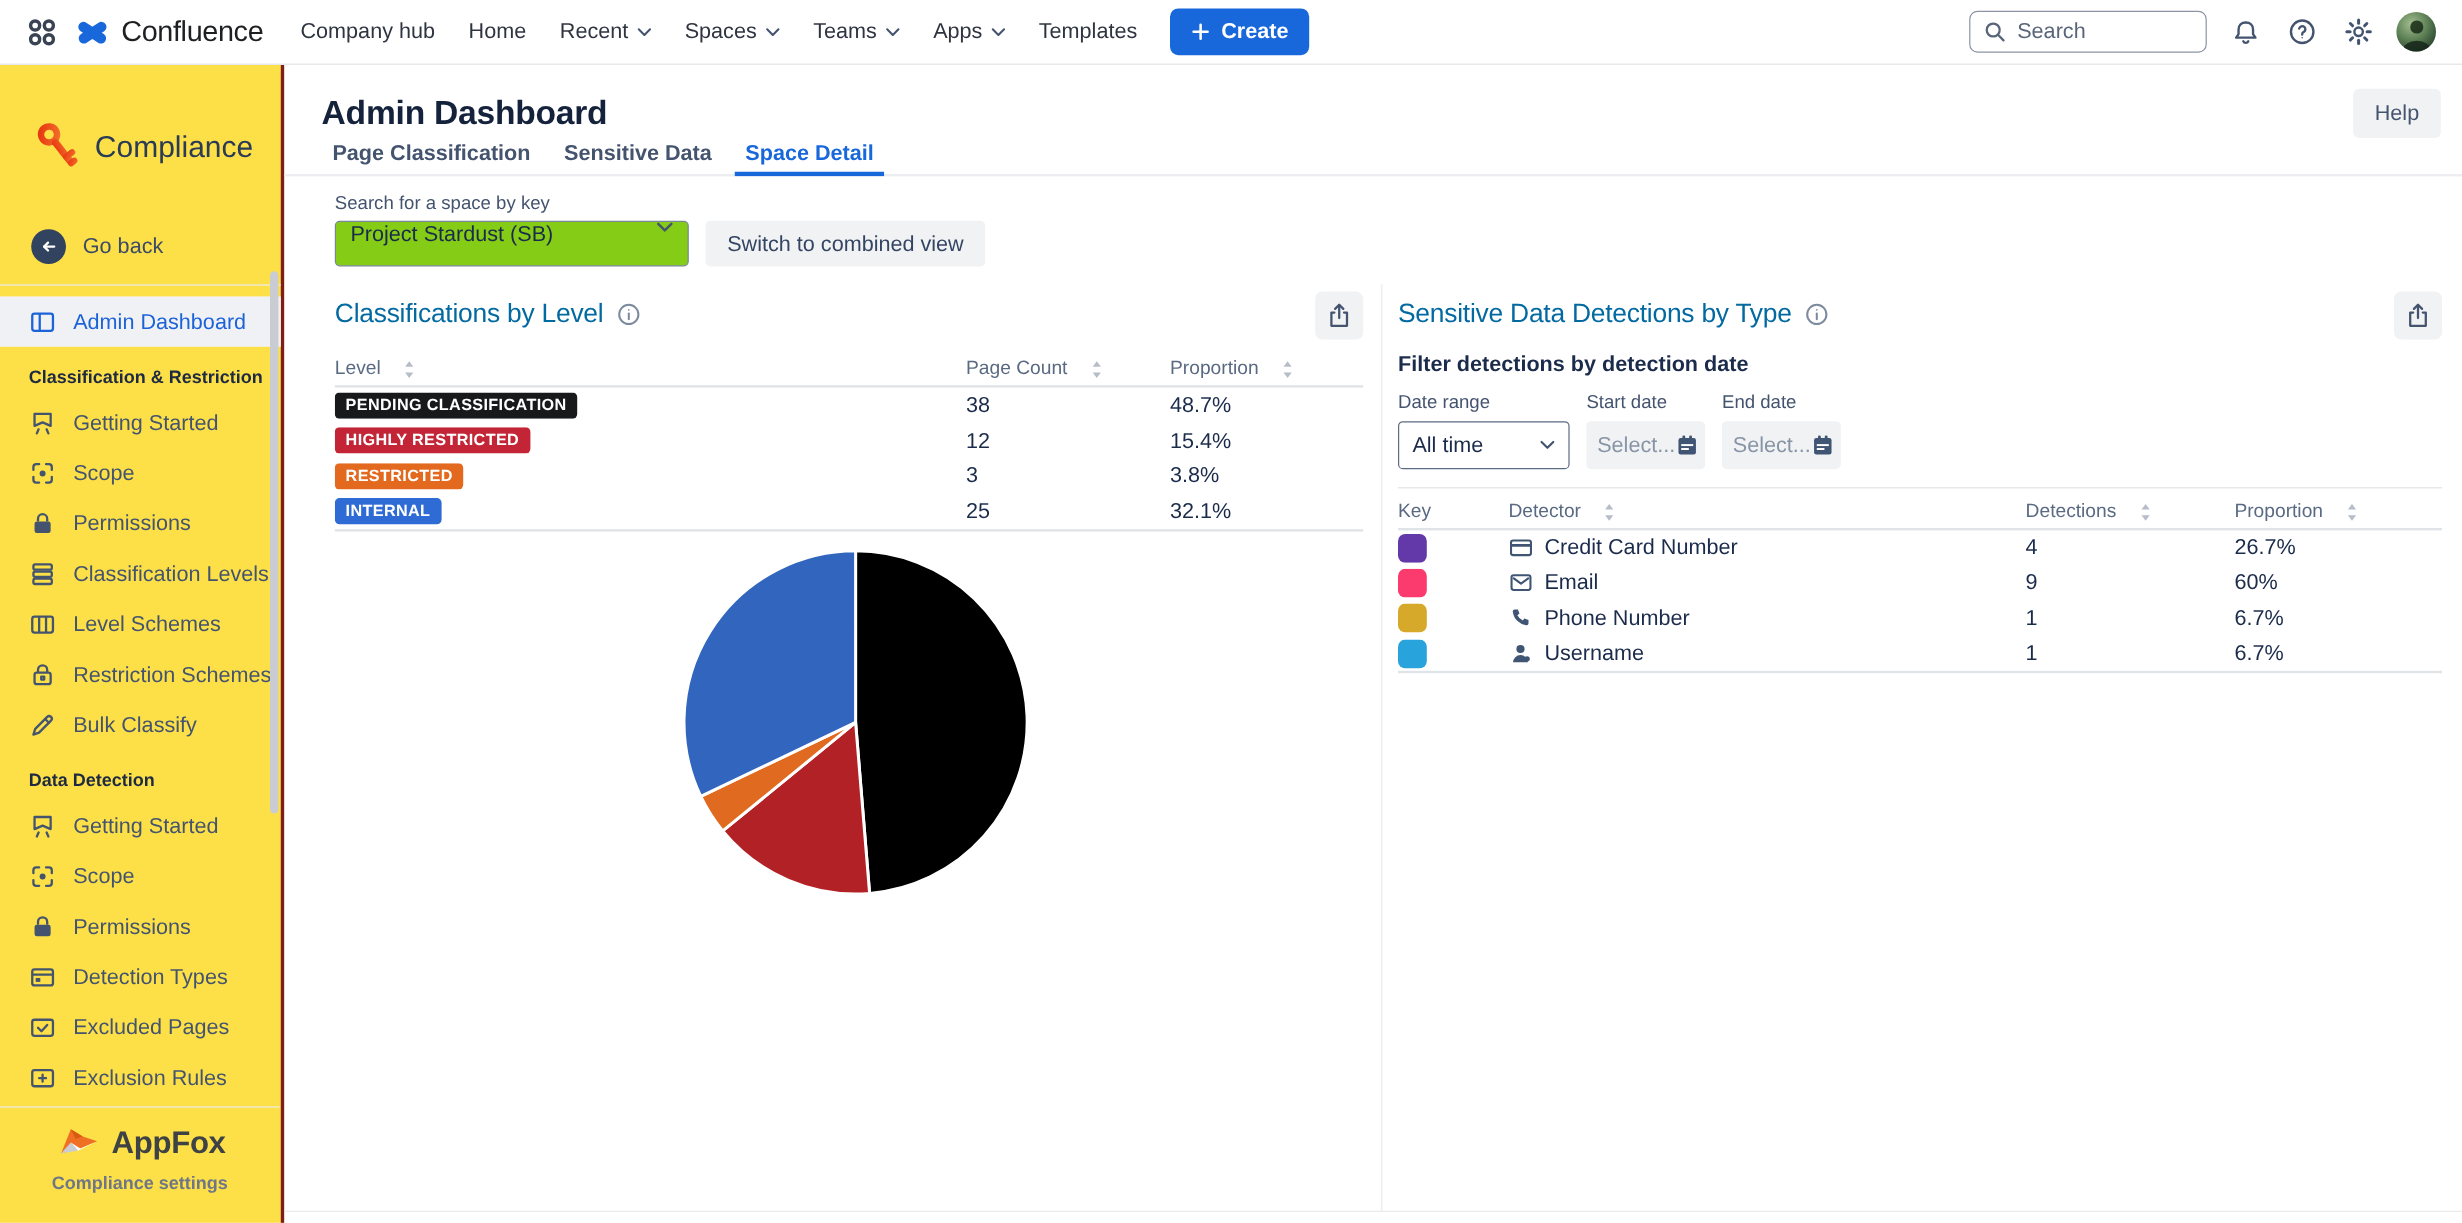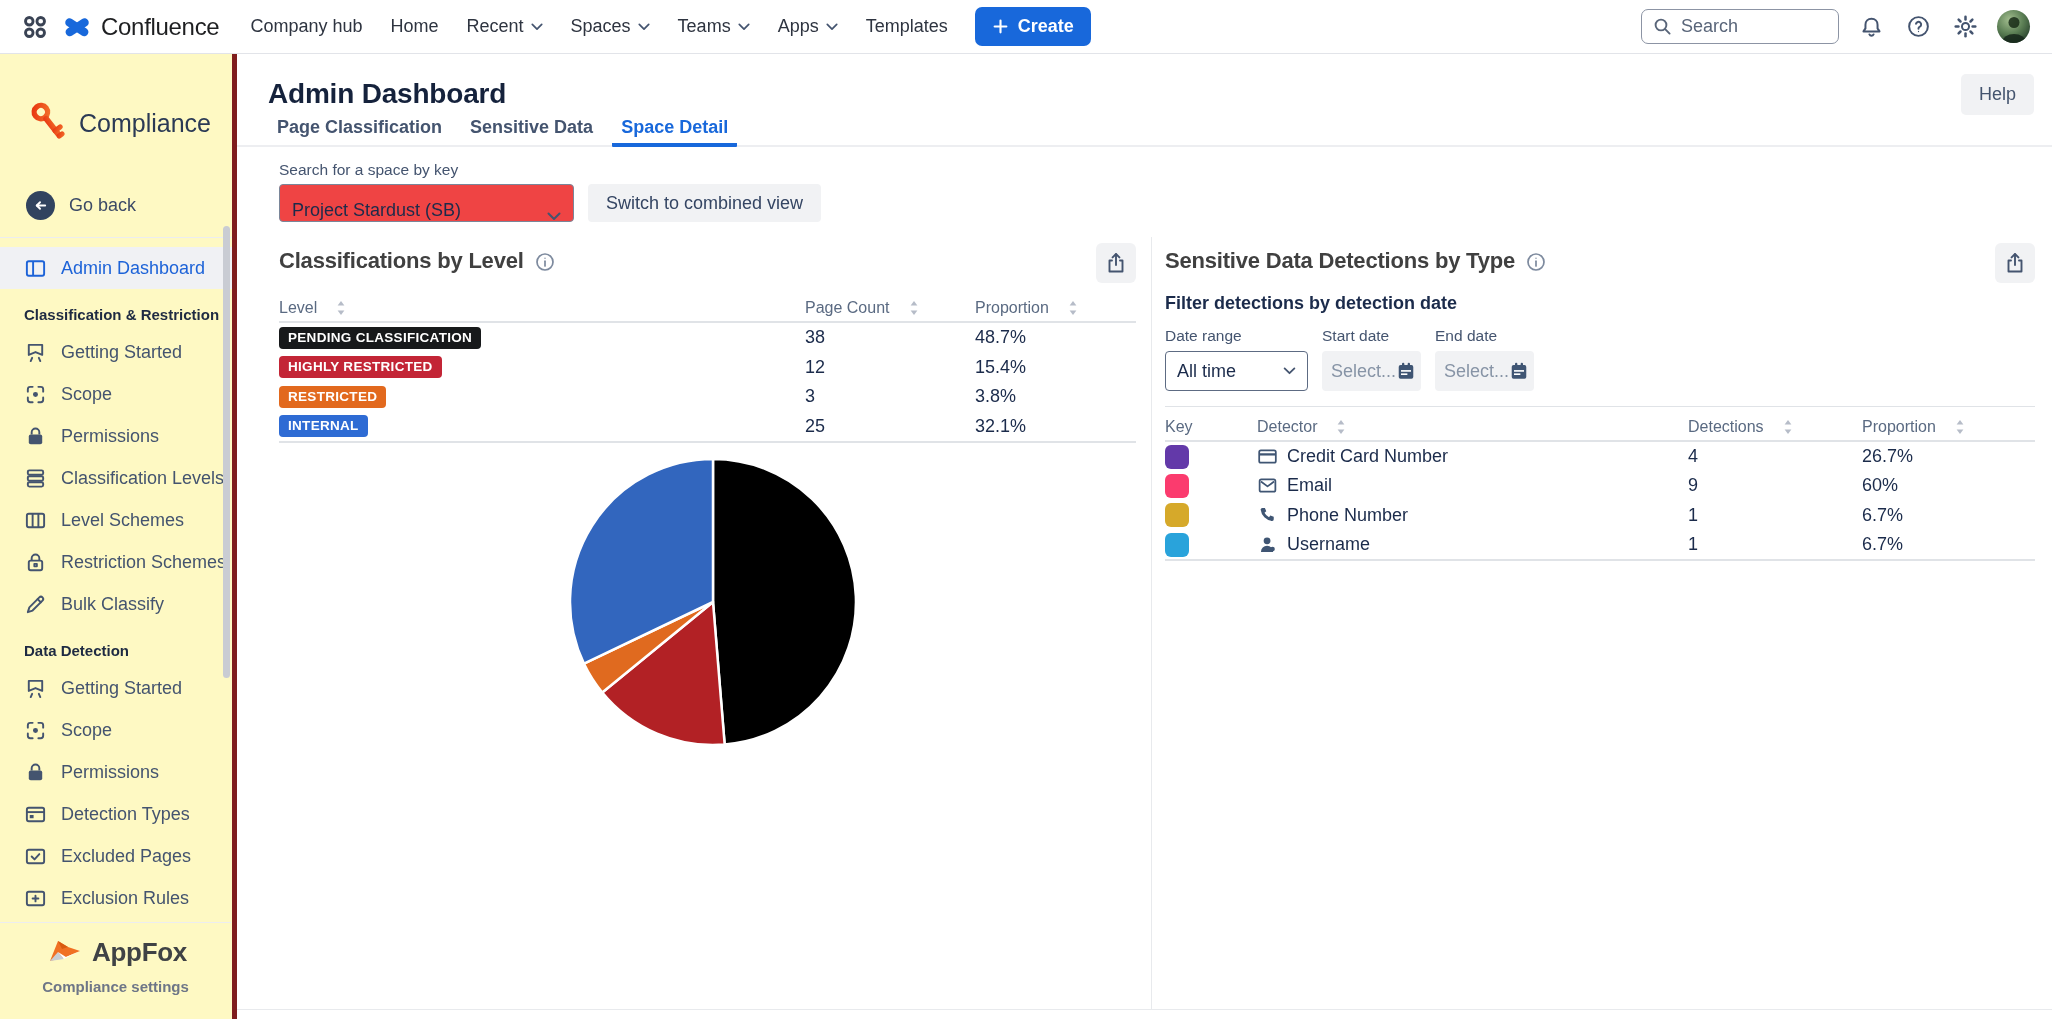--- a/index.html
+++ b/index.html
@@ -29,22 +29,22 @@
   .search-box input::placeholder{color:#596579}
   .top-icon{width:30px;height:30px;color:#44546F}
   .avatar{width:33px;height:33px;border-radius:50%;position:relative;overflow:hidden;
     background:radial-gradient(circle at 38% 30%,#A3BE8F,#5B7E54 45%,#2B452F 80%,#1D2F21)}
   .avatar::before{content:'';position:absolute;top:7px;left:50%;transform:translateX(-50%);
     width:11px;height:11px;border-radius:50%;background:#182a16;opacity:.85}
   .avatar::after{content:'';position:absolute;bottom:-7px;left:50%;transform:translateX(-50%);
     width:23px;height:16px;border-radius:50% 50% 0 0;background:#15261a;opacity:.85}
 
   
-  .sidebar{position:absolute;top:54px;left:0;bottom:0;width:237px;background:#fef9c3;
-    border-right:5px solid #7f1d1d}
+  .sidebar{position:absolute;top:54px;left:0;bottom:0;width:237px;background:#fde047;
+    border-right:3px solid #7f1d1d}
   .side-logo{display:flex;align-items:center;gap:11px;padding:46px 0 0 26px}
   .side-logo-text{font-size:25px;color:#2B3A55}
   .goback{display:flex;align-items:center;gap:14px;padding:0 26px;margin-top:42px;height:34px;
     font-size:18px;color:#3C4A66}
   .back-circle{width:29px;height:29px;border-radius:50%;background:#31435F;color:#fff}
   .side-divider{height:1px;background:#ECEDF0;margin:15px 0 9px}
   .side-item{display:flex;align-items:center;gap:14px;height:42px;padding:0 24px;
     font-size:18px;color:#44546F;white-space:nowrap}
   .side-item .icon{width:23px;height:23px;color:#44546F}
   .side-item.active{background:#F0F1F4;color:#1D63D8;font-weight:500}
@@ -65,33 +65,33 @@
   .help-btn{position:absolute;right:18px;top:20px;background:#F1F2F4;border:none;border-radius:5px;
     padding:10px 18px;font-size:18px;color:#44546E;font-family:inherit}
   .tabs{display:flex;gap:10px;padding:0 31px;margin-top:5px;border-bottom:2px solid #EDEEF1}
   .tab{font-size:18px;font-weight:600;color:#44546F;line-height:24px;padding:0 9px 4px;
     border-bottom:4px solid transparent;margin-bottom:-2px;border-radius:1px;white-space:nowrap}
   .tab.active{color:#1868DB;border-bottom-color:#1868DB}
 
   .space-filter{padding:14px 42px 0}
   .field-label{font-size:15.5px;color:#44546F}
   .space-controls{display:flex;align-items:center;gap:14px;margin-top:5px}
-  .select{display:flex;align-items:flex-end;justify-content:space-between;width:295px;height:38px;
-    border:1.4px solid #7A8699;border-radius:4px;padding:0 12px;font-size:18px;color:#1B2B4B;background:#ef4444}
+  .select{display:flex;align-items:flex-start;justify-content:space-between;width:295px;height:38px;
+    border:1.4px solid #7A8699;border-radius:4px;padding:0 12px;font-size:18px;color:#1B2B4B;background:#84cc16}
   .switch-btn{height:38px;background:#F1F2F4;border:none;border-radius:4px;padding:0 18px;
     font-size:18px;color:#344563;font-family:inherit}
 
   .panels{position:absolute;top:181px;left:42px;right:0;bottom:0}
   .panel-left{position:absolute;left:0;top:0;width:857px}
   .panel-right{position:absolute;left:886px;top:0;width:870px}
   .vdivider{position:absolute;left:872px;top:2px;bottom:10px;width:1px;background:#E8EAED}
   .bottom-line{position:absolute;left:-42px;right:0;bottom:9px;height:1px;background:#E8EAED}
 
   .panel-title-row{display:flex;align-items:center;gap:11px;margin-top:8px;height:36px}
-  .panel-title{font-size:22px;font-weight:700;color:#404040;letter-spacing:-.2px}
+  .panel-title{font-size:22px;font-weight:400;color:#0369a1;letter-spacing:-.2px}
   .info-icon{width:20px;height:20px;color:#7D8A9E;margin-top:2px}
   .export-btn{position:absolute;right:0;top:8px;width:40px;height:40px;background:#F1F2F4;
     border:none;border-radius:6px;display:flex;align-items:center;justify-content:center;color:#44546F}
 
   .trow{display:grid;align-items:center}
   .ltable .trow{grid-template-columns:526px 170px 1fr}
   .rtable .trow{grid-template-columns:92px 431px 174px 1fr}
   .thead-row{height:28px;border-bottom:2px solid #E0E3E7}
   .th{display:flex;align-items:center;gap:19px;font-size:16px;color:#5A6A82;white-space:nowrap}
   .tbody .trow{height:29.5px}

